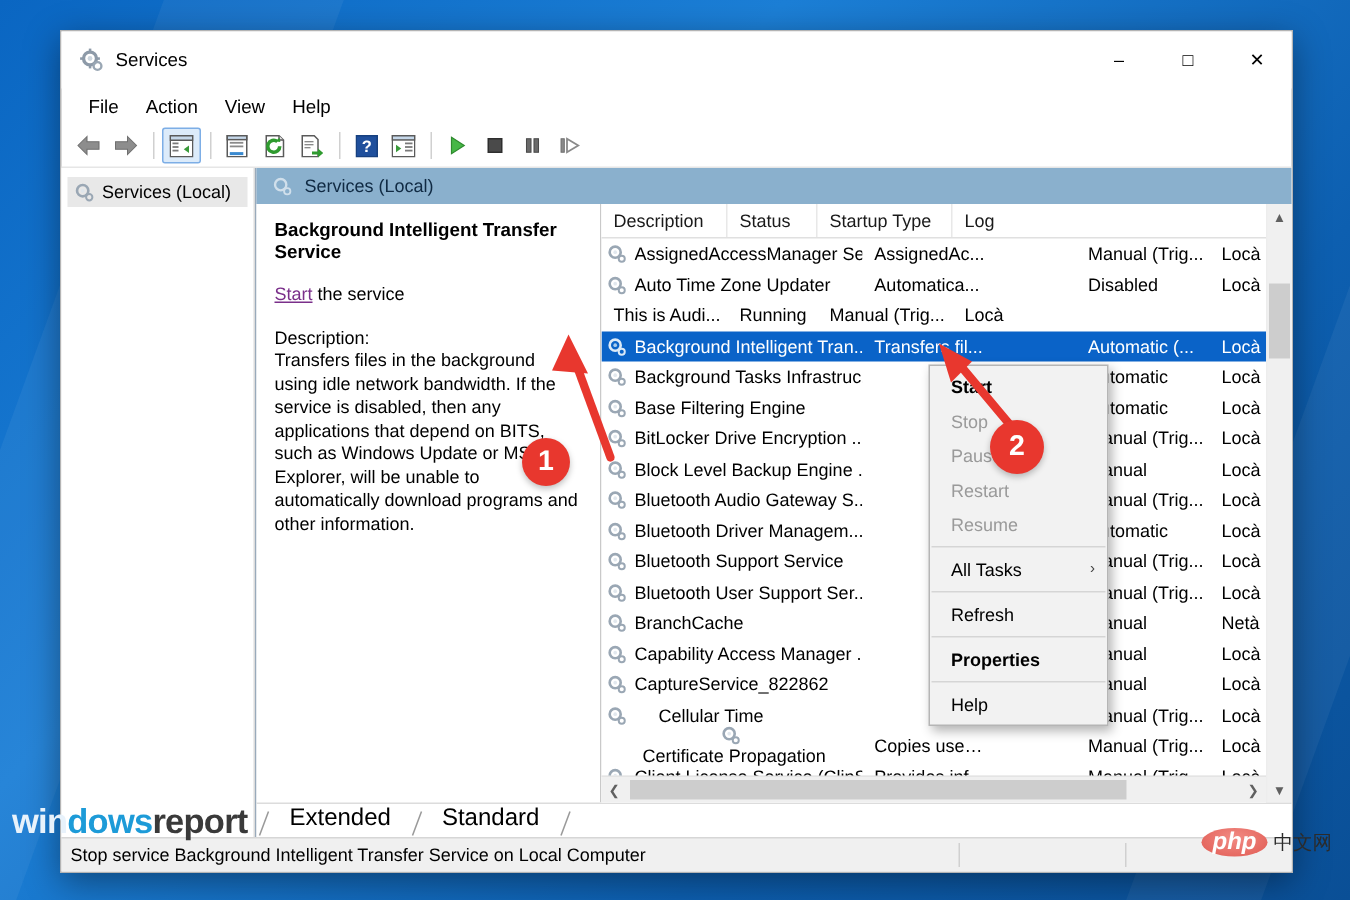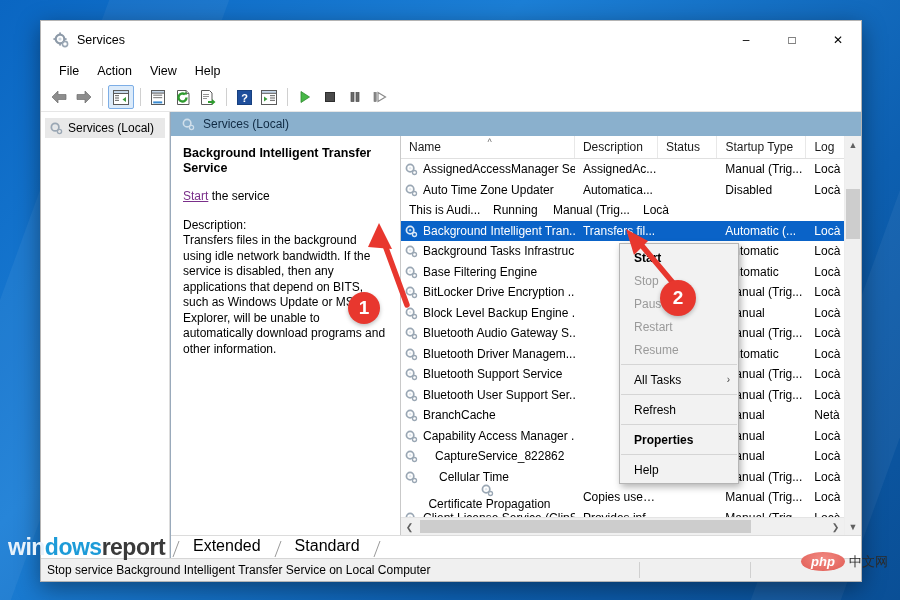--- a/index.html
+++ b/index.html
@@ -110,21 +110,21 @@
   .arrowsvg{position:absolute;z-index:55;pointer-events:none;}
 
   
   .wm-wr{position:absolute;left:8px;top:534px;font-size:23px;font-weight:bold;z-index:70;
          font-family:"Liberation Sans",sans-serif;letter-spacing:-.5px;}
   .wm-wr .a{color:#e8f2fb;}
   .wm-wr .b{color:#1d9bd8;}
   .wm-wr .c{color:#3a3a3a;}
   .wm-php{position:absolute;right:12px;top:552px;display:flex;align-items:center;z-index:70;}
   .php-badge{width:44px;height:19px;border-radius:50%;background:radial-gradient(ellipse at 50% 35%,#f28b84,#e05a52);
-             color:#fff;font-size:13px;font-weight:bold;font-style:italic;
+             color:#fff;font-size:16px;font-weight:bold;font-style:italic;
              display:flex;align-items:center;justify-content:center;}
   .php-cn{margin-left:4px;font-size:13px;color:#2b2b2b;}
 </style>
 </head>
 <body>
 
 <div class="desk-streak" style="left:0;top:0;width:120px;height:600px;"></div>
 <div class="desk-streak" style="left:860px;top:0;width:90px;height:600px;"></div>
 
 <div class="win">
@@ -285,24 +285,20 @@
           <div>
             <span class="dp-link">Start</span><span> the service</span>
           </div>
           <div class="dp-gap"></div>
           <div class="dp-desc-label">Description:</div>
           <div>Transfers files in the background using idle network bandwidth. If the service is disabled, then any applications that depend on BITS, such as Windows Update or MSN Explorer, will be unable to automatically download programs and other information.</div>
         </div>
 
         <div class="listwrap">
           <div class="lv-head">
-            <div class="lv-col" style="width:176px">
-              <span>Name</span>
-              <span class="sortarrow">^</span>
-            </div>
             <div class="lv-col" style="width:84px">
               <span>Description</span>
             </div>
             <div class="lv-col" style="width:60px">
               <span>Status</span>
             </div>
             <div class="lv-col" style="width:90px">
               <span>Startup Type</span>
             </div>
             <div class="lv-col" style="width:38px;border-right:none">
@@ -498,21 +494,21 @@
                 <div class="cell" style="width: 90px;">Manual</div>
                 <div class="cell" style="width: 38px;">Locà</div>
               </div>
               <div class="lv-row">
                 <div class="cell name" style="width: 176px;">
                   <span class="svcico"><svg width="14" height="14" viewBox="0 0 16 16">
                       <circle cx="7" cy="7" r="4.2" fill="none" stroke="#9aa7b4" stroke-width="2"></circle>
                       <circle cx="7" cy="7" r="1.4" fill="#e2e8ee"></circle>
                       <circle cx="12" cy="12" r="2.3" fill="none" stroke="#9aa7b4" stroke-width="1.5"></circle>
                     </svg></span>
-                  <span style="overflow: hidden; white-space: nowrap; margin-left: 12px;">CaptureService_822862</span>
+                  <span style="overflow: hidden; white-space: nowrap;">CaptureService_822862</span>
                 </div>
                 <div class="cell" style="width: 84px;"></div>
                 <div class="cell" style="width: 60px;"></div>
                 <div class="cell" style="width: 90px;">Manual</div>
                 <div class="cell" style="width: 38px;">Locà</div>
               </div>
               <div class="lv-row">
                 <div class="cell name" style="width: 176px; gap: 16px;">
                   <span class="svcico"><svg width="14" height="14" viewBox="0 0 16 16">
                       <circle cx="7" cy="7" r="4.2" fill="none" stroke="#9aa7b4" stroke-width="2"></circle>

